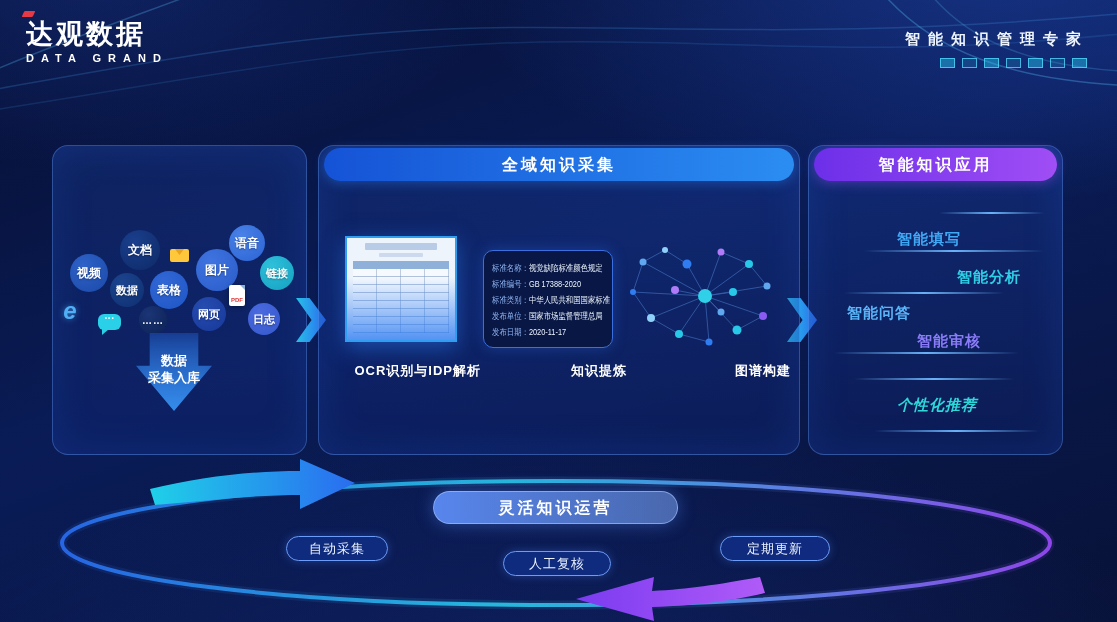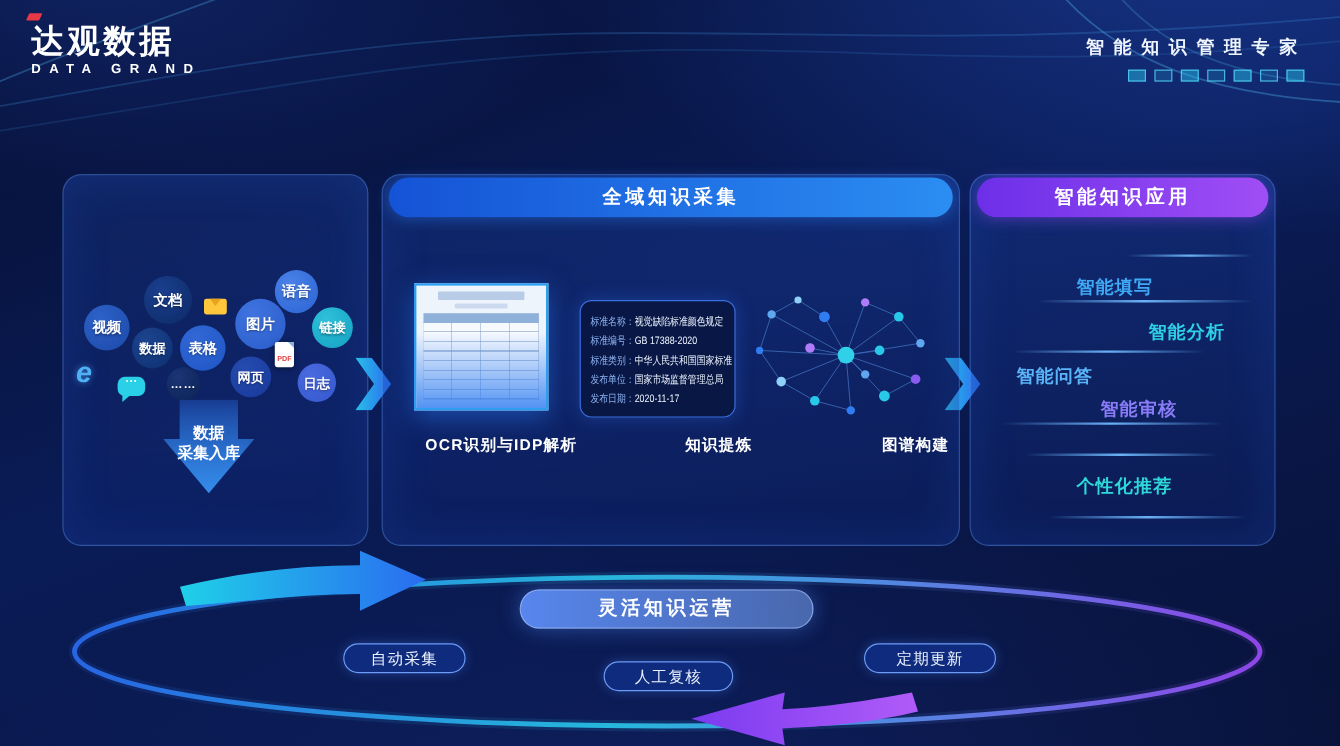--- a/index.html
+++ b/index.html
@@ -276,21 +276,21 @@
     <div class="app-line" id="al1"></div>
     <div class="app-line" id="al2"></div>
     <div class="app-line" id="al3"></div>
     <div class="app-line" id="al4"></div>
     <div class="app-line" id="al5"></div>
     <div class="app-line" id="al6"></div>
     <div class="app-item" id="ai1" style="color: rgb(63, 169, 245);">智能填写</div>
     <div class="app-item" id="ai2" style="color: rgb(46, 208, 232);">智能分析</div>
     <div class="app-item" id="ai3" style="color: rgb(90, 180, 248);">智能问答</div>
     <div class="app-item" id="ai4" style="color: rgb(138, 123, 248);">智能审核</div>
-    <div class="app-item" id="ai5" style="color: rgb(46, 216, 216);">个性化推荐</div>
+    <div class="app-item" id="ai5" style="color: rgb(46, 216, 216); font-style: italic;">个性化推荐</div>
   </div>
 
   <svg class="decor" style="left:0;top:455px" width="1117" height="170" viewBox="0 0 1117 170">
     <defs>
       <linearGradient id="ringGrad" x1="0" y1="0" x2="1" y2="0">
         <stop offset="0" stop-color="#2a6cf0"></stop>
           <stop offset="0.45" stop-color="#28c8e8"></stop>
           <stop offset="1" stop-color="#9a4bf8"></stop>
       </linearGradient>
       <linearGradient id="gBlue" x1="0" y1="0" x2="1" y2="0">

